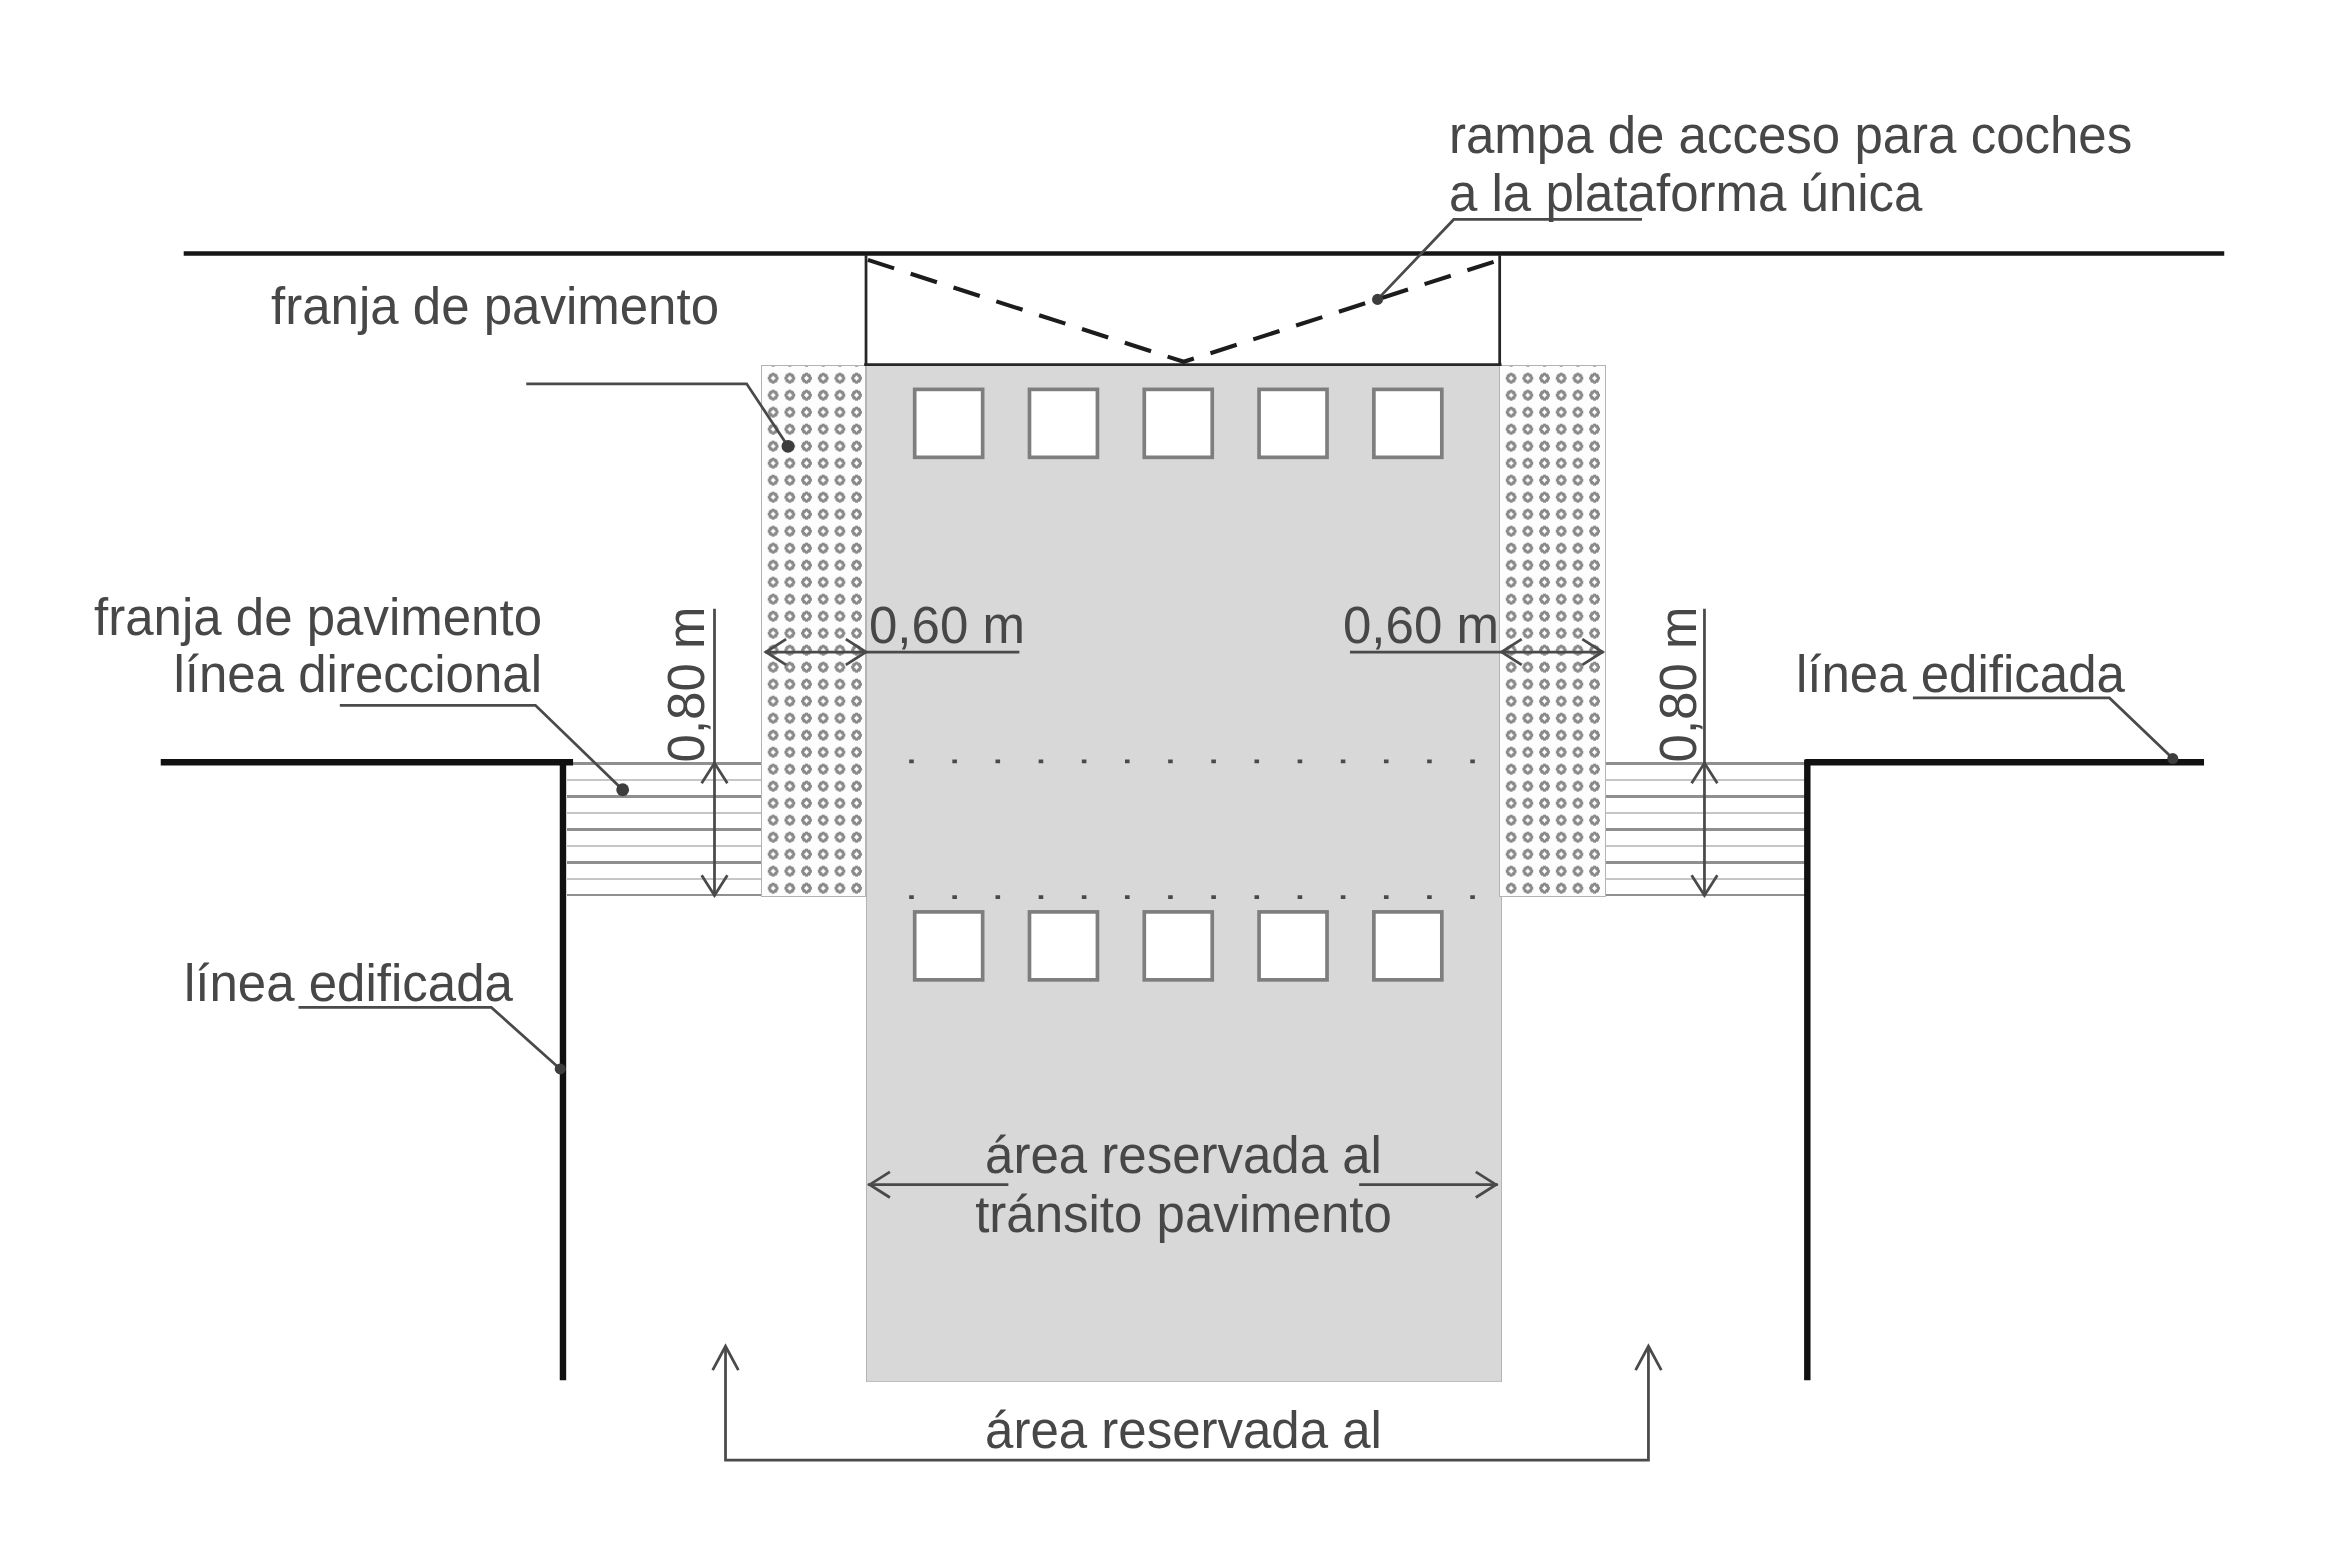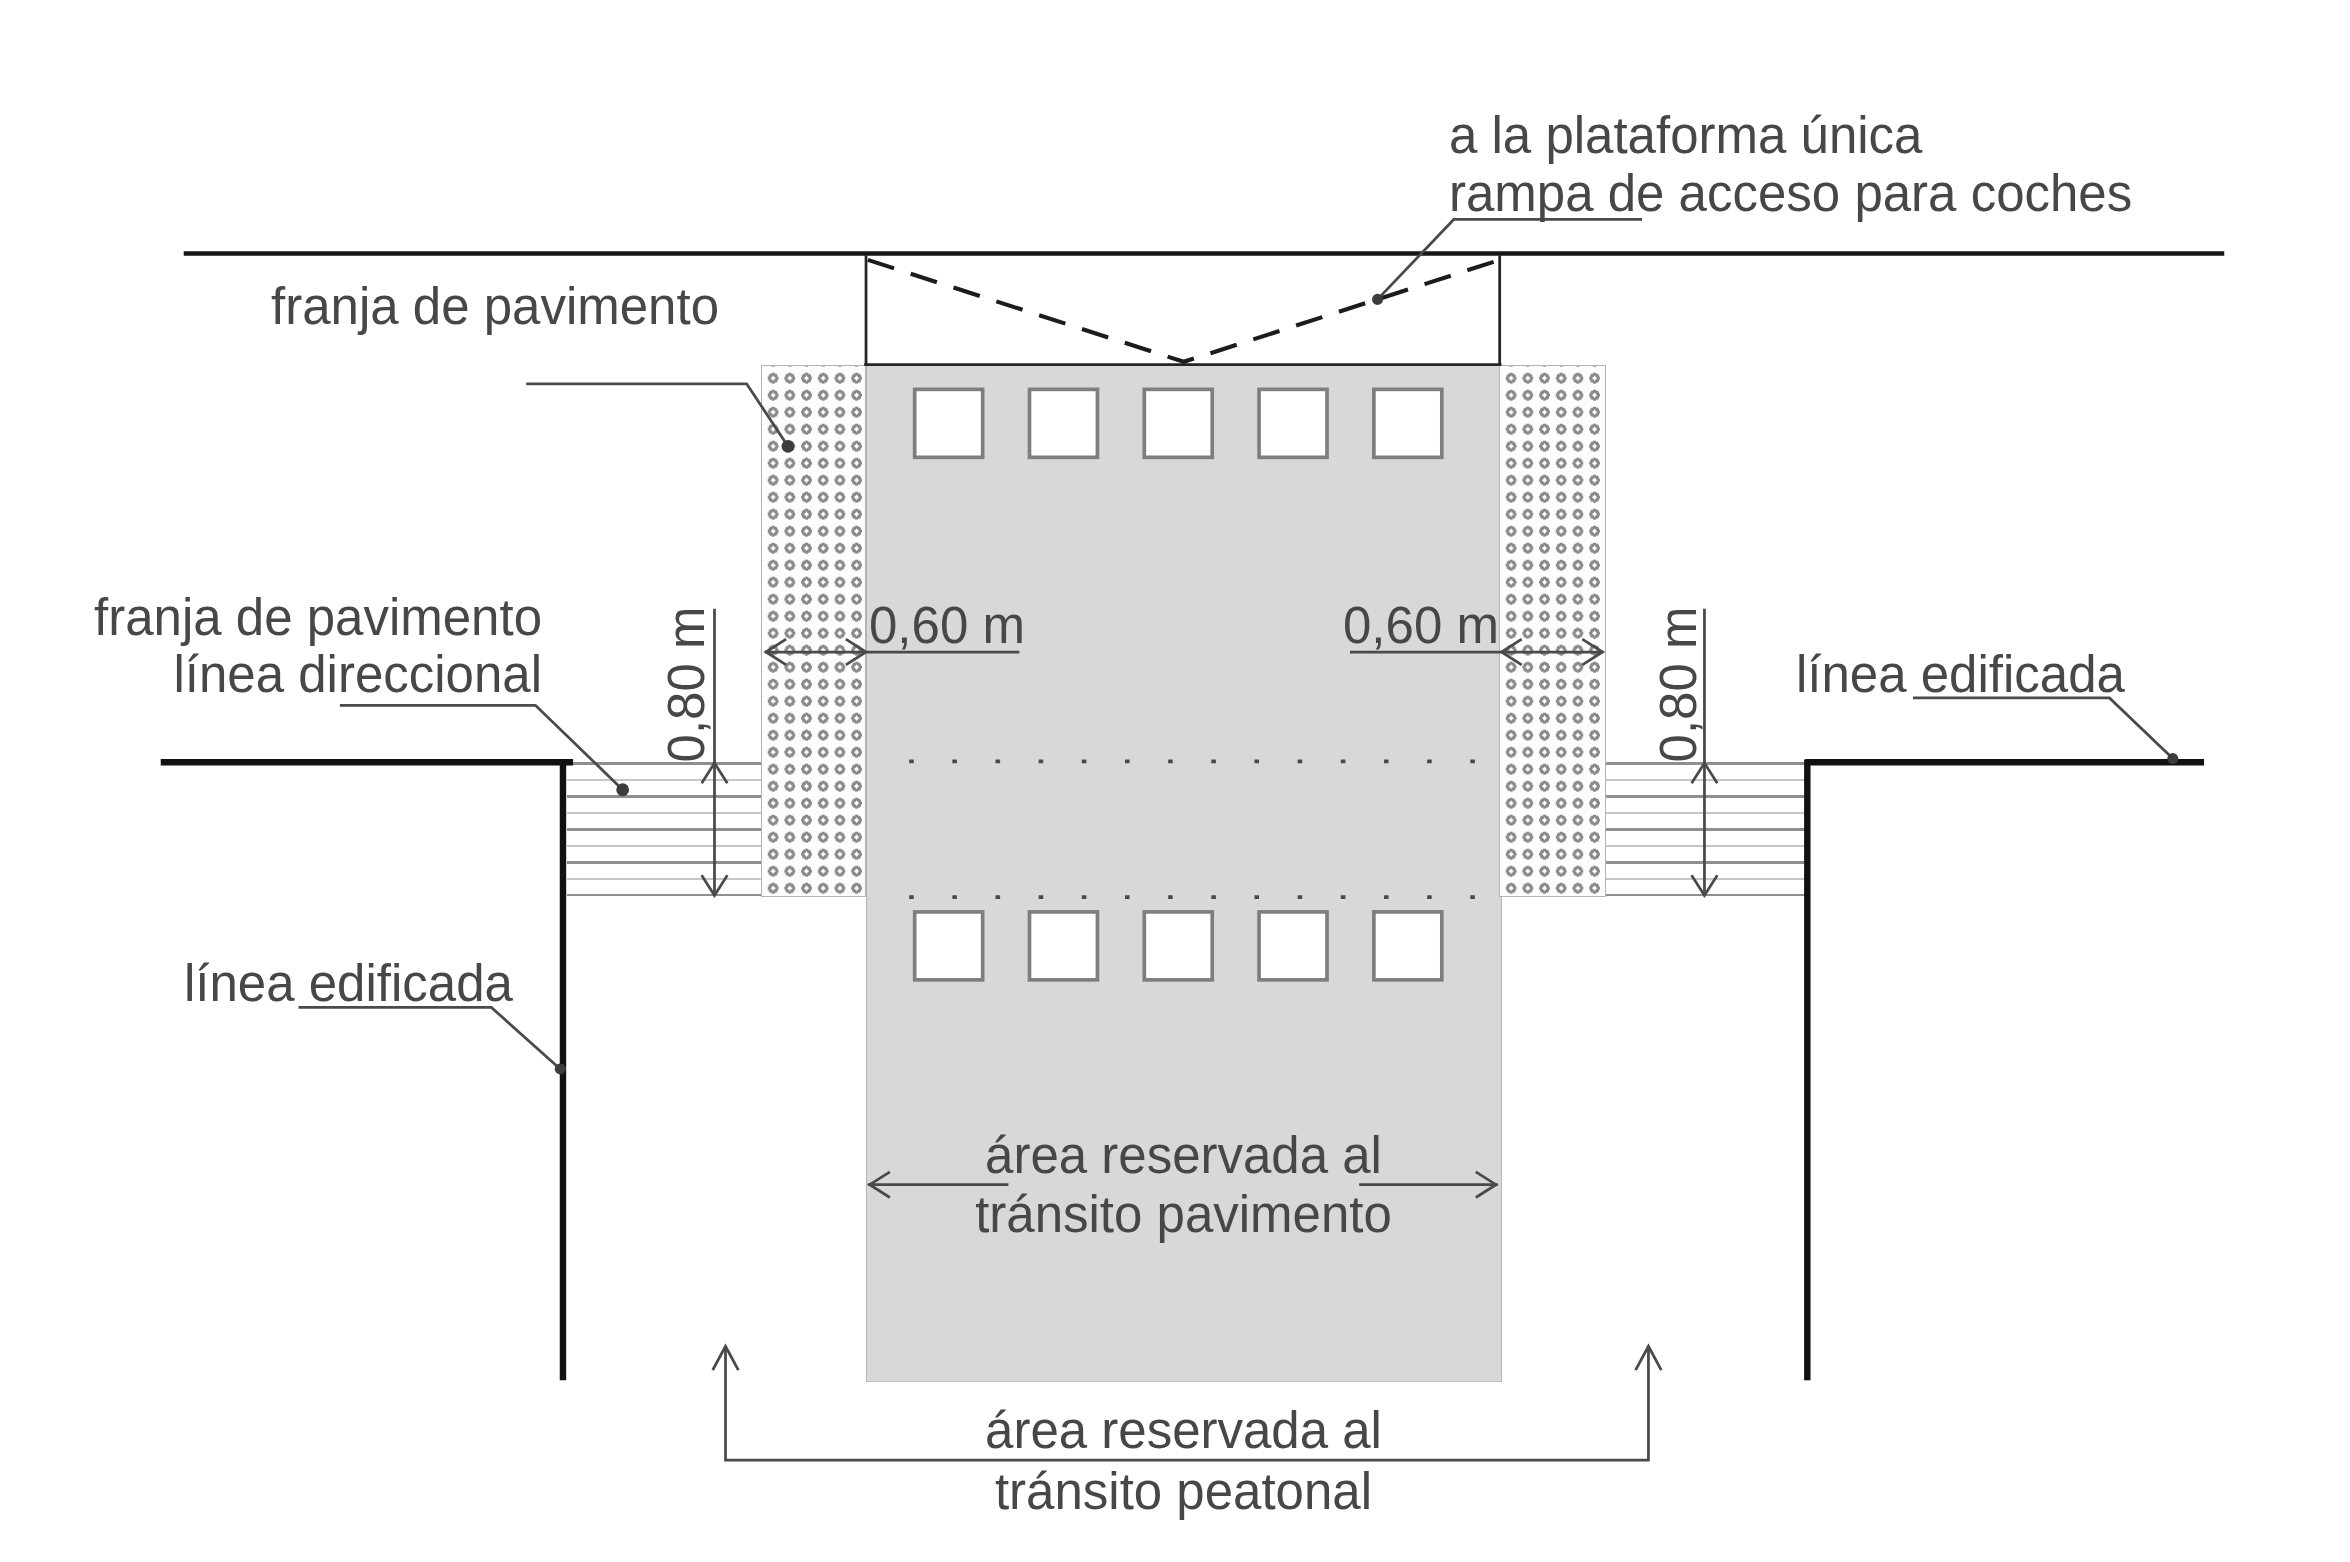--- a/index.html
+++ b/index.html
@@ -145,22 +145,22 @@
     <g fill="#3d3d3d" stroke="none">
       <circle cx="1500" cy="326" r="6"></circle>
       <circle cx="858" cy="486" r="7"></circle>
       <circle cx="678" cy="860" r="7"></circle>
       <circle cx="610" cy="1164" r="6"></circle>
       <circle cx="2366" cy="826" r="6"></circle>
     </g>
   </svg>
 
   <div class="lbl lbl-ramp">
+    <span class="ln">rampa de acceso para coches</span>
     <span class="ln">a la plataforma única</span>
-    <span class="ln">rampa de acceso para coches</span>
   </div>
 
   <div class="lbl lbl-botones">
     <span class="ln">franja de pavimento</span>
   </div>
 
   <div class="lbl lbl-direccional">
     <span class="ln">franja de pavimento</span>
     <span class="ln">línea direccional</span>
   </div>
@@ -173,17 +173,16 @@
   <div class="lbl lbl-dim lbl-d080-left">0,80 m</div>
   <div class="lbl lbl-dim lbl-d080-right">0,80 m</div>
 
   <div class="lbl lbl-vehicular">
     <span class="ln">área reservada al</span>
     <span class="ln">tránsito pavimento</span>
   </div>
 
   <div class="lbl lbl-peatonal">
     <span class="ln">área reservada al</span>
-    <span class="ln">tránsito peatonal</span>
   </div>
 
 </div>
 
 
 </body></html>

